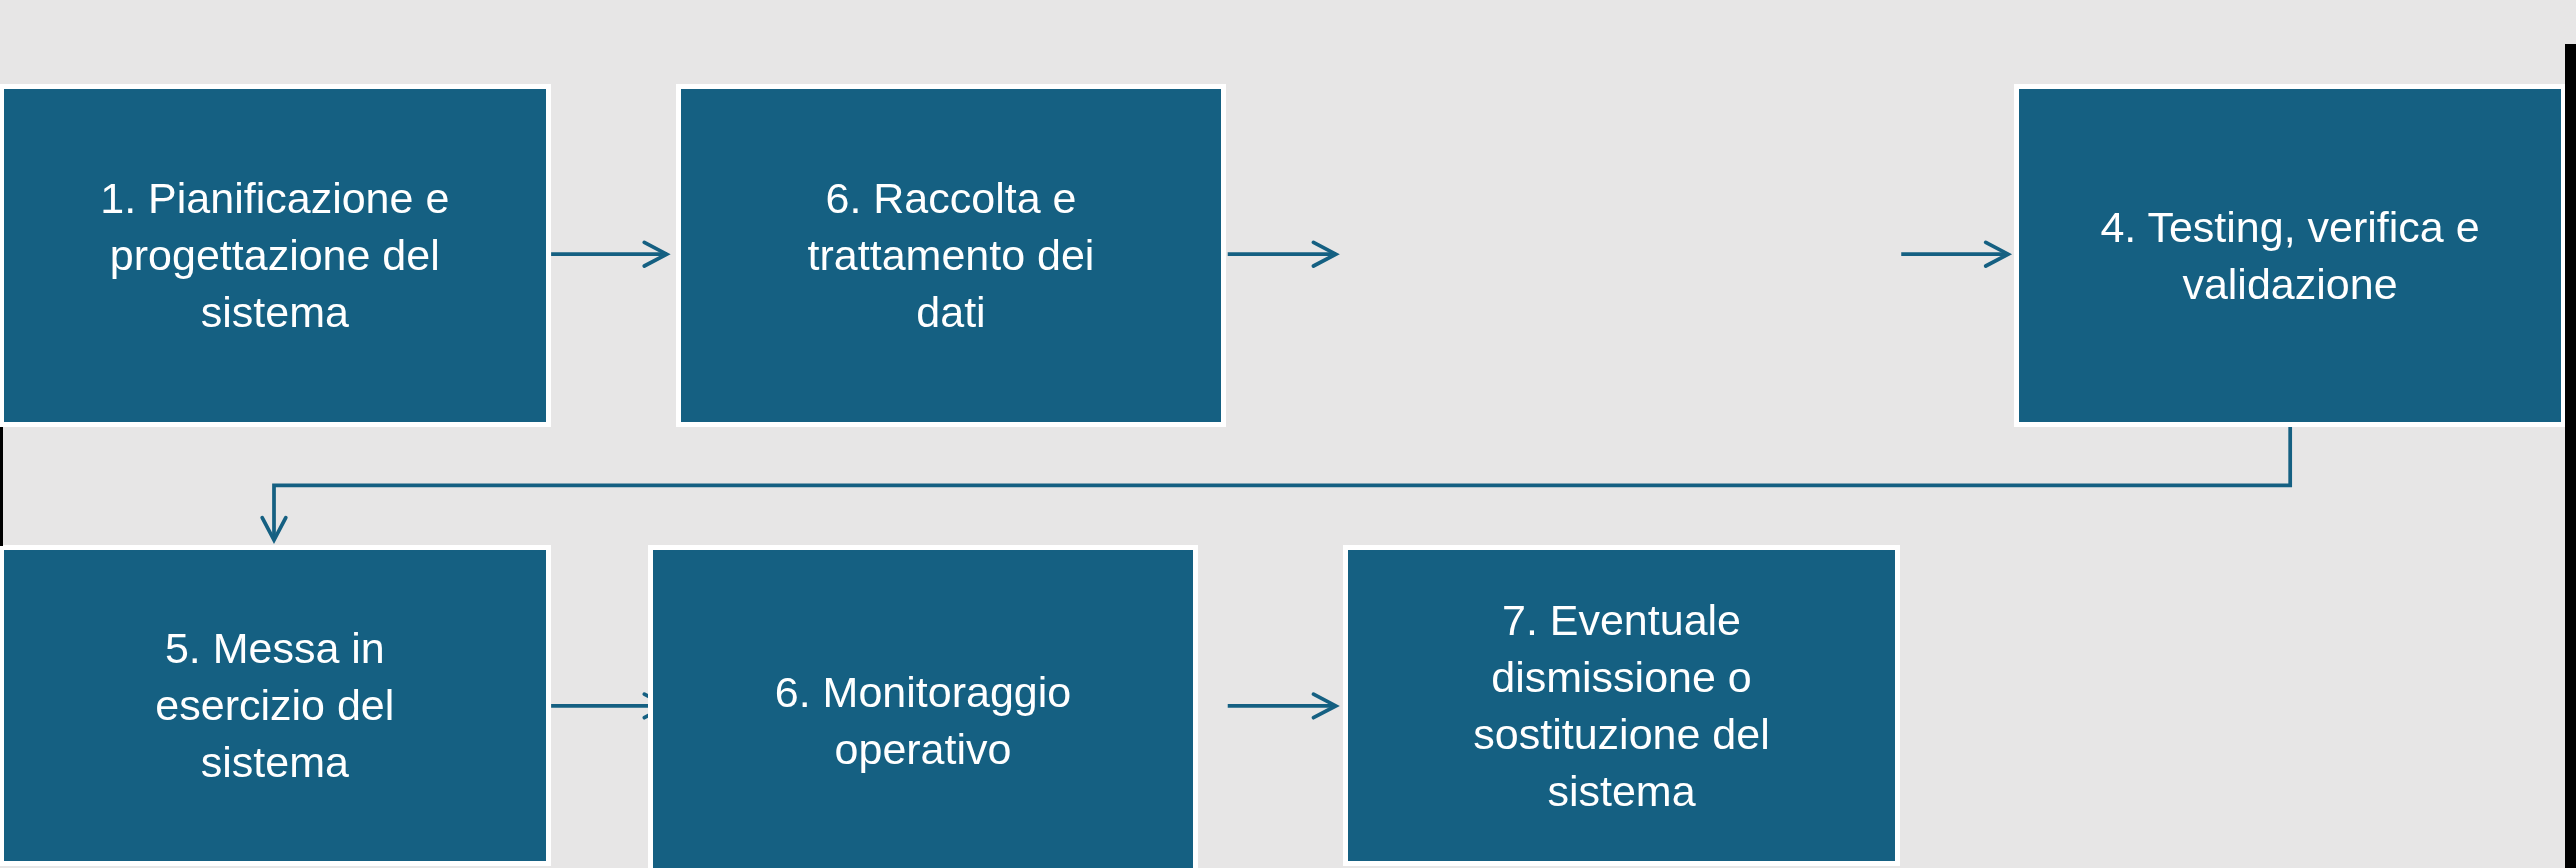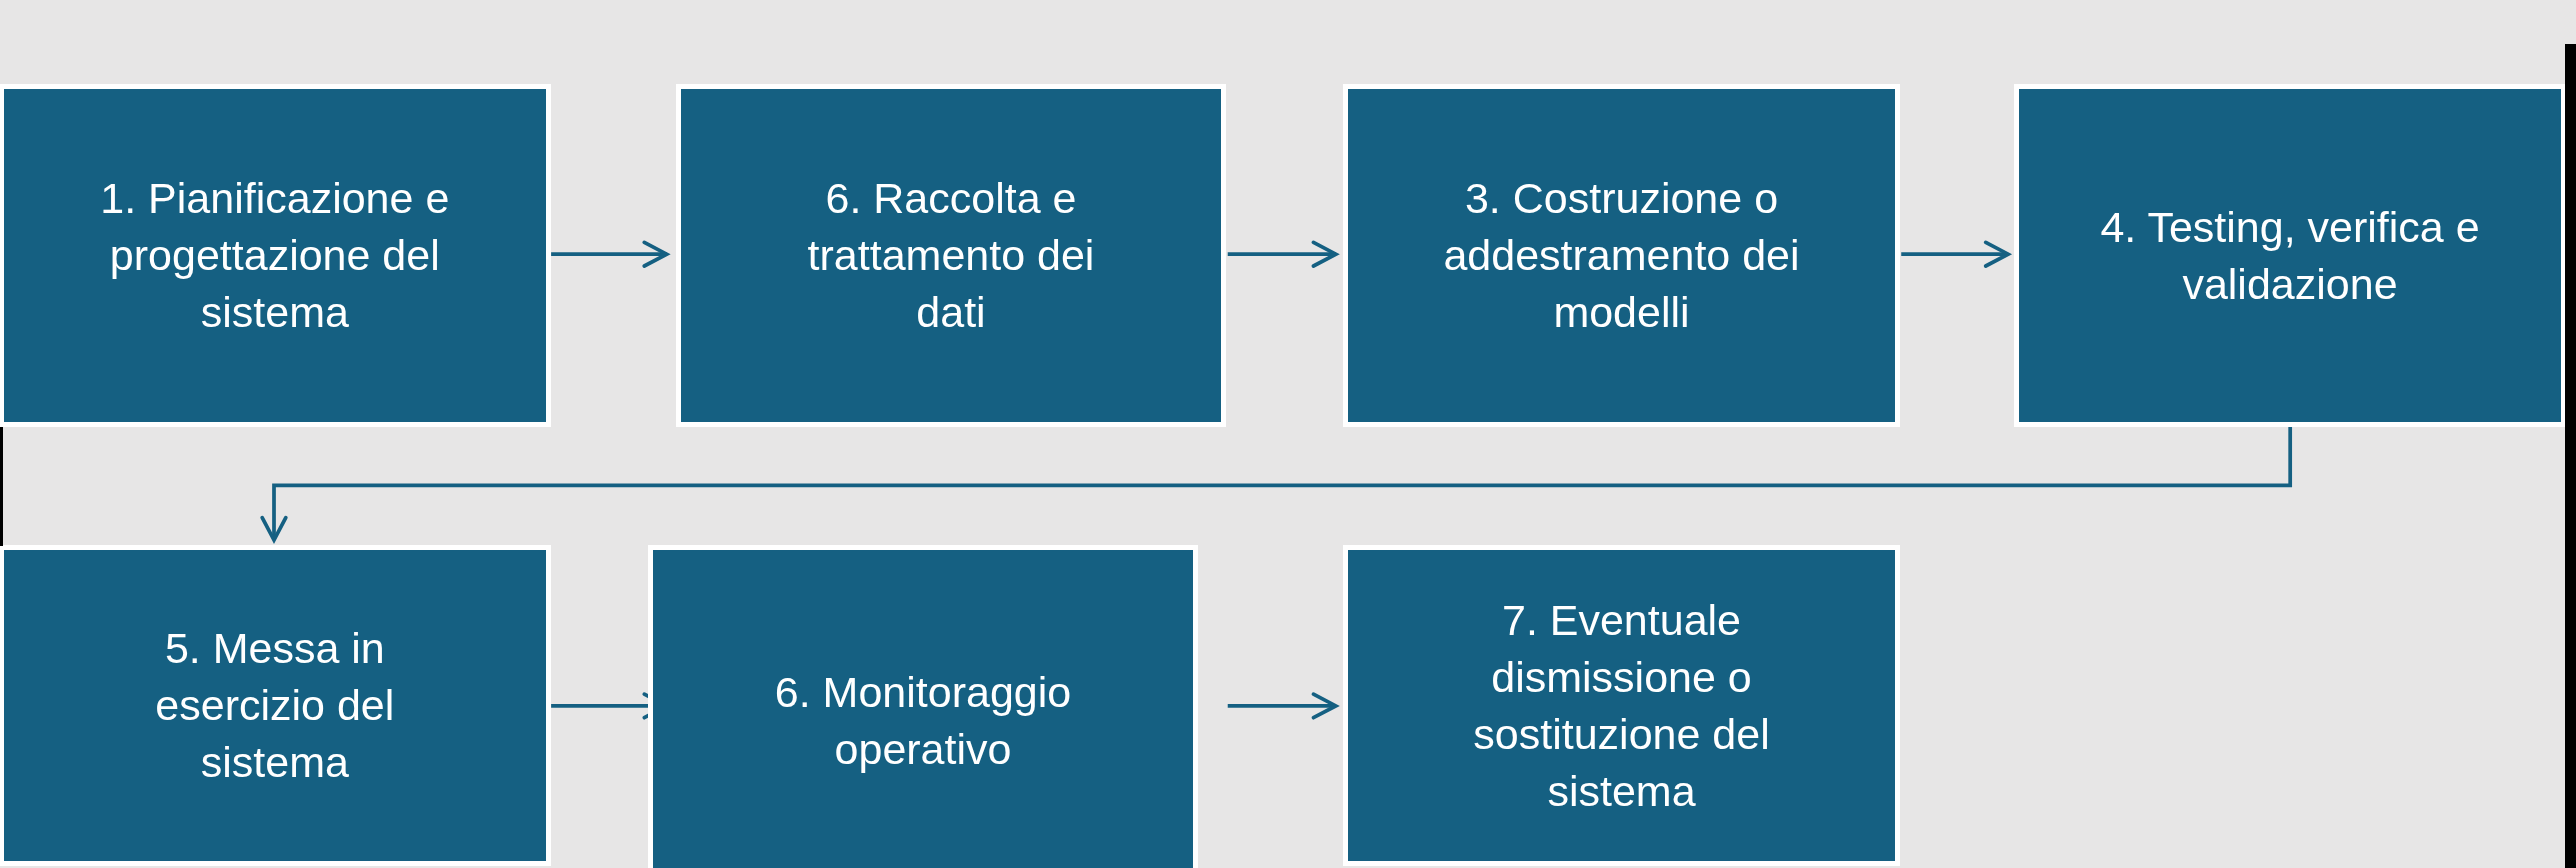--- a/index.html
+++ b/index.html
@@ -83,25 +83,20 @@
   <div class="box b1">
     <span>1. Pianificazione e
 progettazione del
 sistema</span>
   </div>
   <div class="box b2">
     <span>6. Raccolta e
 trattamento dei
 dati</span>
   </div>
-  <div class="box b3">
-    <span>3. Costruzione o
-addestramento dei
-modelli</span>
-  </div>
   <div class="box b4">
     <span>4. Testing, verifica e
 validazione</span>
   </div>
   <div class="box b5">
     <span>5. Messa in
 esercizio del
 sistema</span>
   </div>
   <div class="box b6">

